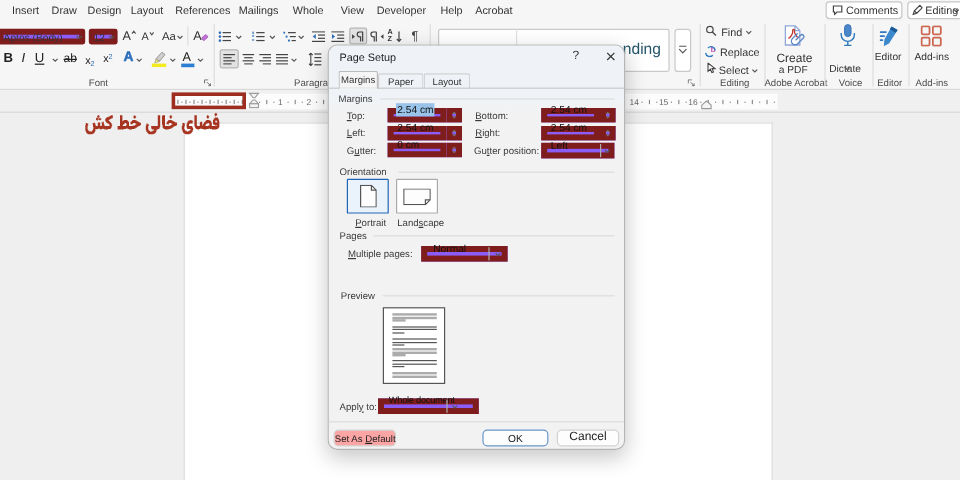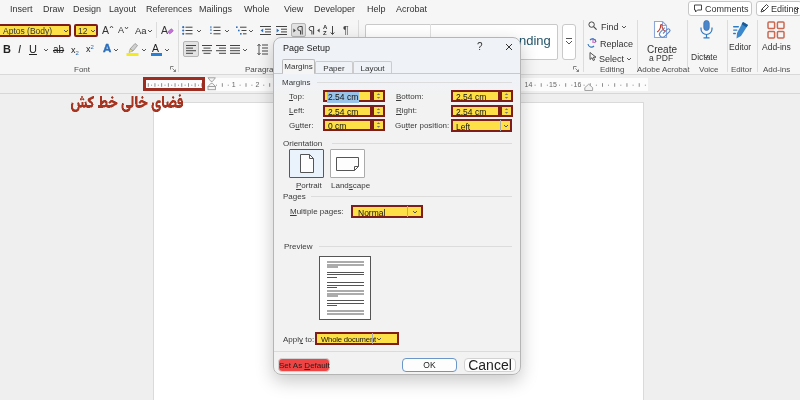--- a/index.html
+++ b/index.html
@@ -1,21 +1,21 @@
 <!DOCTYPE html>
 <html><head>
 <meta charset="utf-8">
 <style>
 * { margin:0; padding:0; box-sizing:border-box; }
 html,body { width:800px; height:400px; overflow:hidden; }
 body { font-family:"Liberation Sans", sans-serif; background:#efefef; position:relative; }
 .abs { position:absolute; white-space:nowrap; }
 .menu { font-size:9px; color:#333; }
 .lbl { font-size:8px; color:#3a3a3a; }
-.inp { background:#fde047; border:2px solid #7f1d1d; display:flex; align-items:flex-start; }
+.inp { background:#8b5cf6; border:5px solid #7f1d1d; display:flex; align-items:flex-end; }
 .sep { width:1px; background:#dcdcdc; }
 .gl { font-size:8px; color:#4c4c4c; }
 u.k { text-decoration:underline; }
 svg { display:block; }
 </style>
 </head>
 <body>
 
 <div class="abs" style="left:0;top:0;width:800px;height:17px;background:#f6f6f6;"></div>
 <div class="abs menu" style="left:10px;top:4px;">Insert</div>
@@ -505,15 +505,15 @@
 <div class="abs lbl" style="left:283px;top:335px;">Appl<u class="k">y</u> to:</div>
 <div class="abs inp" style="left:315px;top:332px;width:84px;height:13px;line-height:12px;">
     <span style="font-size:7.7px;color:#111;margin-left:4px;letter-spacing:-0.2px;">Whole document</span>
   </div>
 <div class="abs" style="left:372px;top:333px;width:14px;height:11px;border-left:1px solid #adadad;"></div>
 <svg class="abs" style="left:376px;top:337px;" width="6" height="4" viewBox="0 0 6 4">
     <path d="M1 1l2 2 2-2" fill="none" stroke="#555" stroke-width="1"></path>
   </svg>
 
 <div class="abs" style="left:274px;top:351px;width:246px;height:1px;background:#dbdbdb;"></div>
-<div class="abs" style="left:278px;top:358px;width:52px;height:14px;background:#ef4444;border:1px solid #d2d2d2;border-radius:4px;font-size:8px;color:#222;text-align:center;line-height:13px;">Set As <u class="k">D</u>efault</div>
+<div class="abs" style="left:278px;top:358px;width:52px;height:14px;background:#fca5a5;border:1px solid #d2d2d2;border-radius:4px;font-size:8px;color:#222;text-align:center;line-height:13px;">Set As <u class="k">D</u>efault</div>
 <div class="abs" style="left:402px;top:358px;width:55px;height:14px;background:#fdfdfd;border:1px solid #6a96c8;border-radius:4px;font-size:8.5px;color:#222;text-align:center;line-height:12px;">OK</div>
-<div class="abs" style="left:464px;top:358px;width:52px;height:14px;background:#fdfdfd;border:1px solid #d2d2d2;border-radius:4px;font-size:14px;color:#222;text-align:center;line-height:12px;">Cancel</div>
+<div class="abs" style="left:464px;top:358px;width:52px;height:14px;background:#fdfdfd;border:1px solid #d2d2d2;border-radius:4px;font-size:10px;color:#222;text-align:center;line-height:12px;">Cancel</div>
 
 </body></html>

